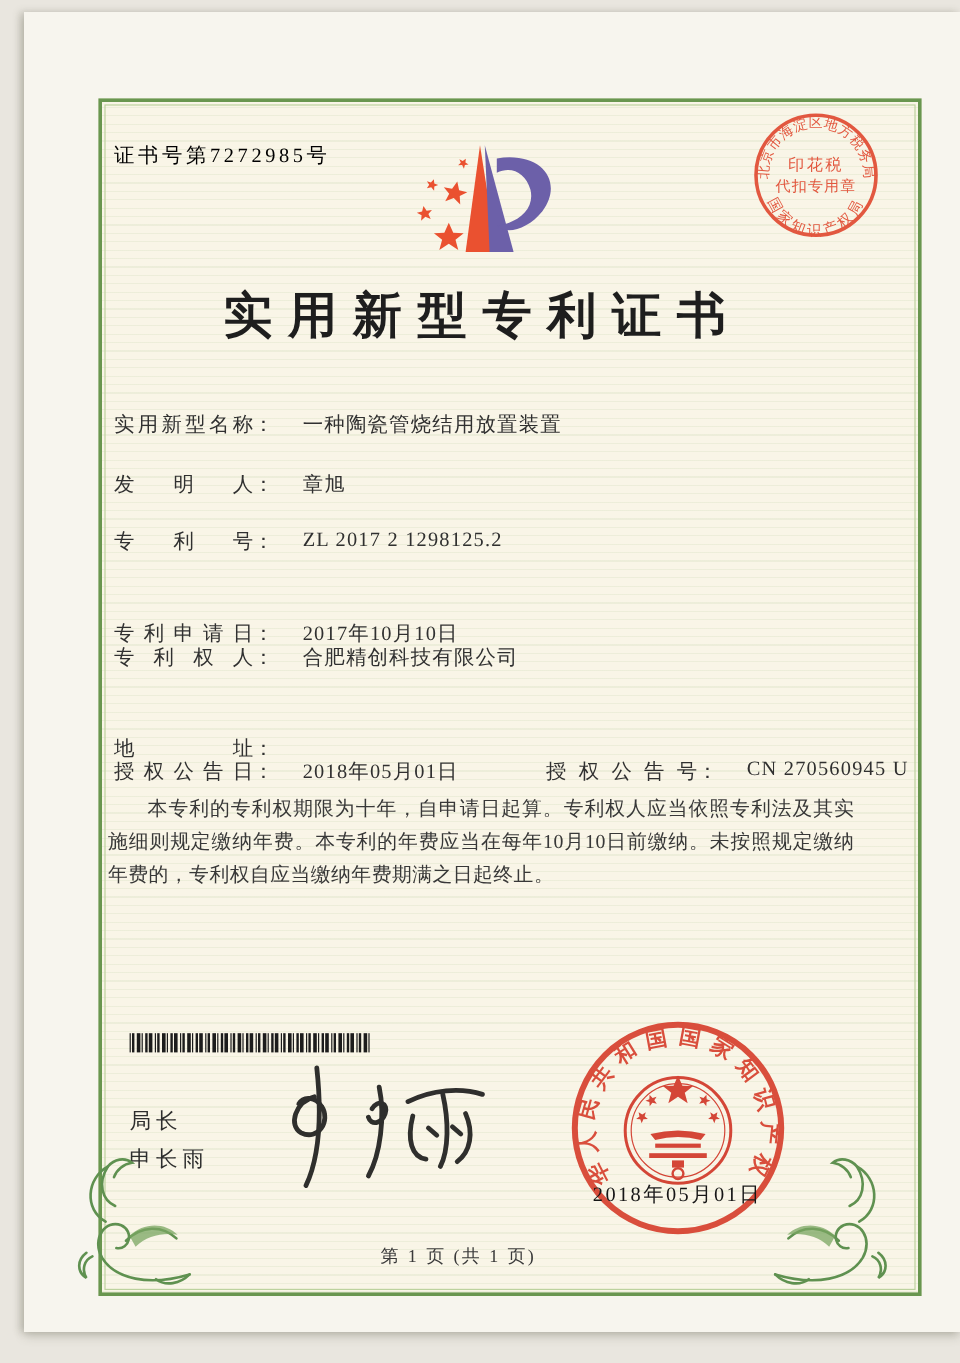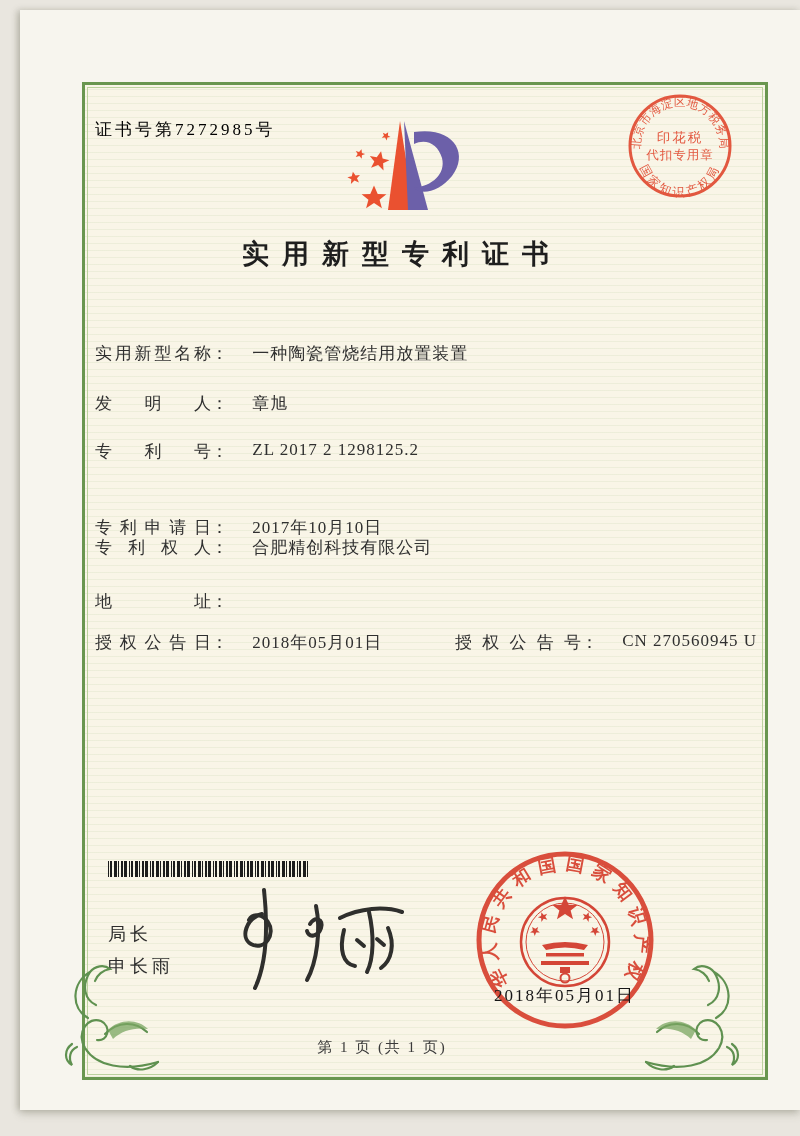--- a/index.html
+++ b/index.html
@@ -21,21 +21,21 @@
       repeating-linear-gradient(0deg, rgba(130,170,100,.10) 0 1px, rgba(130,170,100,0) 1px 7px),
       #f9f5e7;
   }
   .frame::after{
     content:'';position:absolute;inset:2px;border:1px solid #bcd29e;pointer-events:none;
   }
   .abs{position:absolute;}
   .cert-no{left:95px;top:118px;font-size:17px;letter-spacing:3px;color:#000000;}
   .title{
     left:62px;top:236px;width:680px;text-align:center;
-    font-size:27px;font-weight:600;letter-spacing:13px;color:#1e1e1e;
+    font-size:41px;font-weight:600;letter-spacing:13px;color:#1e1e1e;
   }
   .frow{left:95px;font-size:17px;color:#303030;white-space:nowrap;}
   .flabel{
     display:inline-block;width:116px;text-align:justify;text-align-last:justify;
     vertical-align:top;
   }
   .flabel2{
     display:inline-block;width:126px;text-align:justify;text-align-last:justify;
     vertical-align:top;
   }
@@ -122,34 +122,35 @@
   <span class="fvalue">ZL 2017 2 1298125.2</span>
 </div>
 <div class="abs frow" style="top:516px;">
   <span class="flabel">专利申请日</span><span class="colon">：</span>
   <span class="fvalue">2017年10月10日</span>
 </div>
 <div class="abs frow" style="top:536px;">
   <span class="flabel">专利权人</span><span class="colon">：</span>
   <span class="fvalue">合肥精创科技有限公司</span>
 </div>
-<div class="abs frow addr-row" style="top:590px;">
+<div class="abs frow addr-row" style="top:612px;">
   <span class="flabel">地址</span>
     <span class="colon">：</span>
 </div>
 <div class="abs frow" style="top:631px;">
   <span class="flabel">授权公告日</span><span class="colon">：</span>
   <span class="fvalue">2018年05月01日</span>
   <span class="grant2">
     <span class="flabel2">授权公告号</span><span class="colon">：</span>
     <span class="fvalue">CN 270560945 U</span>
   </span>
 </div>
 
 <div class="abs paras">
+  <p>本专利的专利权期限为十年，自申请日起算。专利权人应当依照专利法及其实施细则规定缴纳年费。本专利的年费应当在每年10月10日前缴纳。未按照规定缴纳年费的，专利权自应当缴纳年费期满之日起终止。</p>
 </div>
 
 <div class="abs barcode" id="barcode">
     <span style="width: 1px; margin-right: 1px;"></span>
     <span style="width: 2px; margin-right: 2px;"></span>
     <span style="width: 3px; margin-right: 1px;"></span>
     <span style="width: 1px; margin-right: 2px;"></span>
     <span style="width: 2px; margin-right: 1px;"></span>
     <span style="width: 3px; margin-right: 2px;"></span>
     <span style="width: 1px; margin-right: 1px;"></span>

